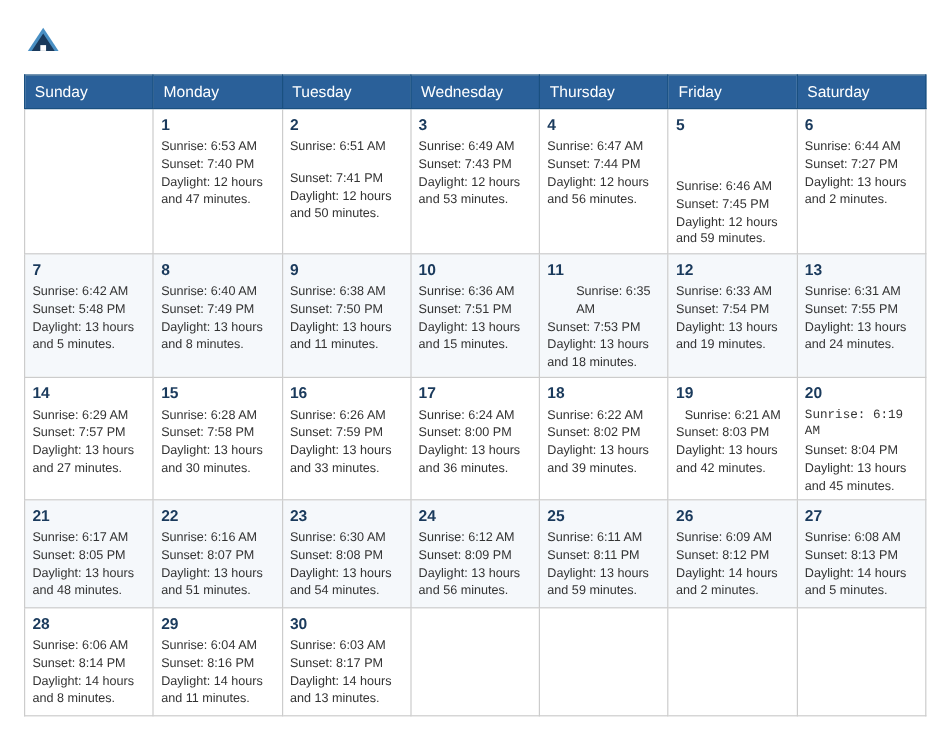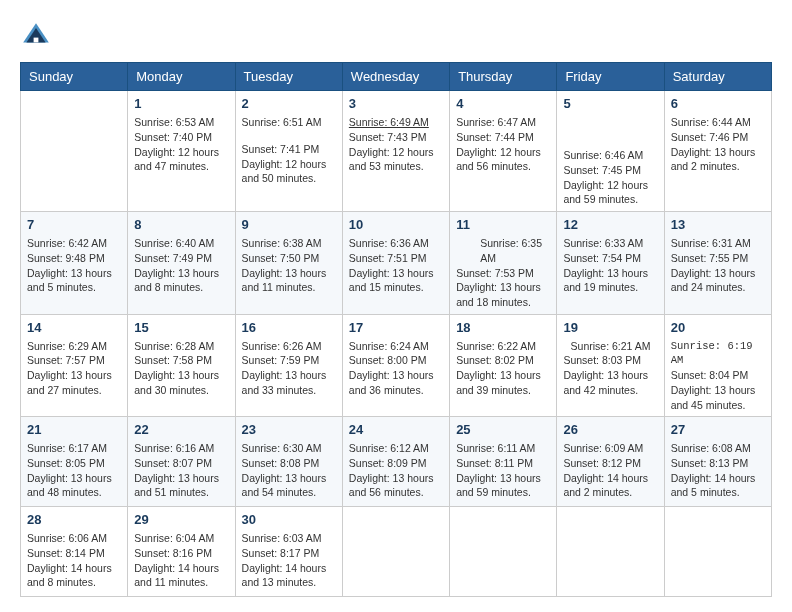--- a/index.html
+++ b/index.html
@@ -132,21 +132,21 @@
         </td>
         <td>
           <span class="day-num">2</span>
           <span style="display: block;">Sunrise: 6:51 AM</span>
           <span style="display: block; margin-top: 12px;">Sunset: 7:41 PM</span>
           <span style="display: block;">Daylight: 12 hours</span>
           <span style="display: block;">and 50 minutes.</span>
         </td>
         <td>
           <span class="day-num">3</span>
-          <span style="display: block; text-decoration: underline;">Sunrise: 6:49 AM</span>
+          <span style="display: block;">Sunrise: 6:49 AM</span>
           <span style="display: block;">Sunset: 7:43 PM</span>
           <span style="display: block;">Daylight: 12 hours</span>
           <span style="display: block;">and 53 minutes.</span>
         </td>
         <td>
           <span class="day-num">4</span>
           <span style="display: block;">Sunrise: 6:47 AM</span>
           <span style="display: block;">Sunset: 7:44 PM</span>
           <span style="display: block;">Daylight: 12 hours</span>
           <span style="display: block;">and 56 minutes.</span>
@@ -154,30 +154,30 @@
         <td>
           <span class="day-num">5</span>
           <span style="display: block; margin-top: 35px;">Sunrise: 6:46 AM</span>
           <span style="display: block;">Sunset: 7:45 PM</span>
           <span style="display: block;">Daylight: 12 hours</span>
           <span style="display: block;">and 59 minutes.</span>
         </td>
         <td>
           <span class="day-num">6</span>
           <span style="display: block;">Sunrise: 6:44 AM</span>
-          <span style="display: block;">Sunset: 7:46 PM</span>
+          <span style="display: block;">Sunset: 7:27 PM</span>
           <span style="display: block;">Daylight: 13 hours</span>
           <span style="display: block;">and 2 minutes.</span>
         </td>
       </tr>
       <tr>
         <td>
           <span class="day-num">7</span>
           <span style="display: block;">Sunrise: 6:42 AM</span>
-          <span style="display: block;">Sunset: 9:48 PM</span>
+          <span style="display: block;">Sunset: 5:48 PM</span>
           <span style="display: block;">Daylight: 13 hours</span>
           <span style="display: block;">and 5 minutes.</span>
         </td>
         <td>
           <span class="day-num">8</span>
           <span style="display: block;">Sunrise: 6:40 AM</span>
           <span style="display: block;">Sunset: 7:49 PM</span>
           <span style="display: block;">Daylight: 13 hours</span>
           <span style="display: block;">and 8 minutes.</span>
         </td>

